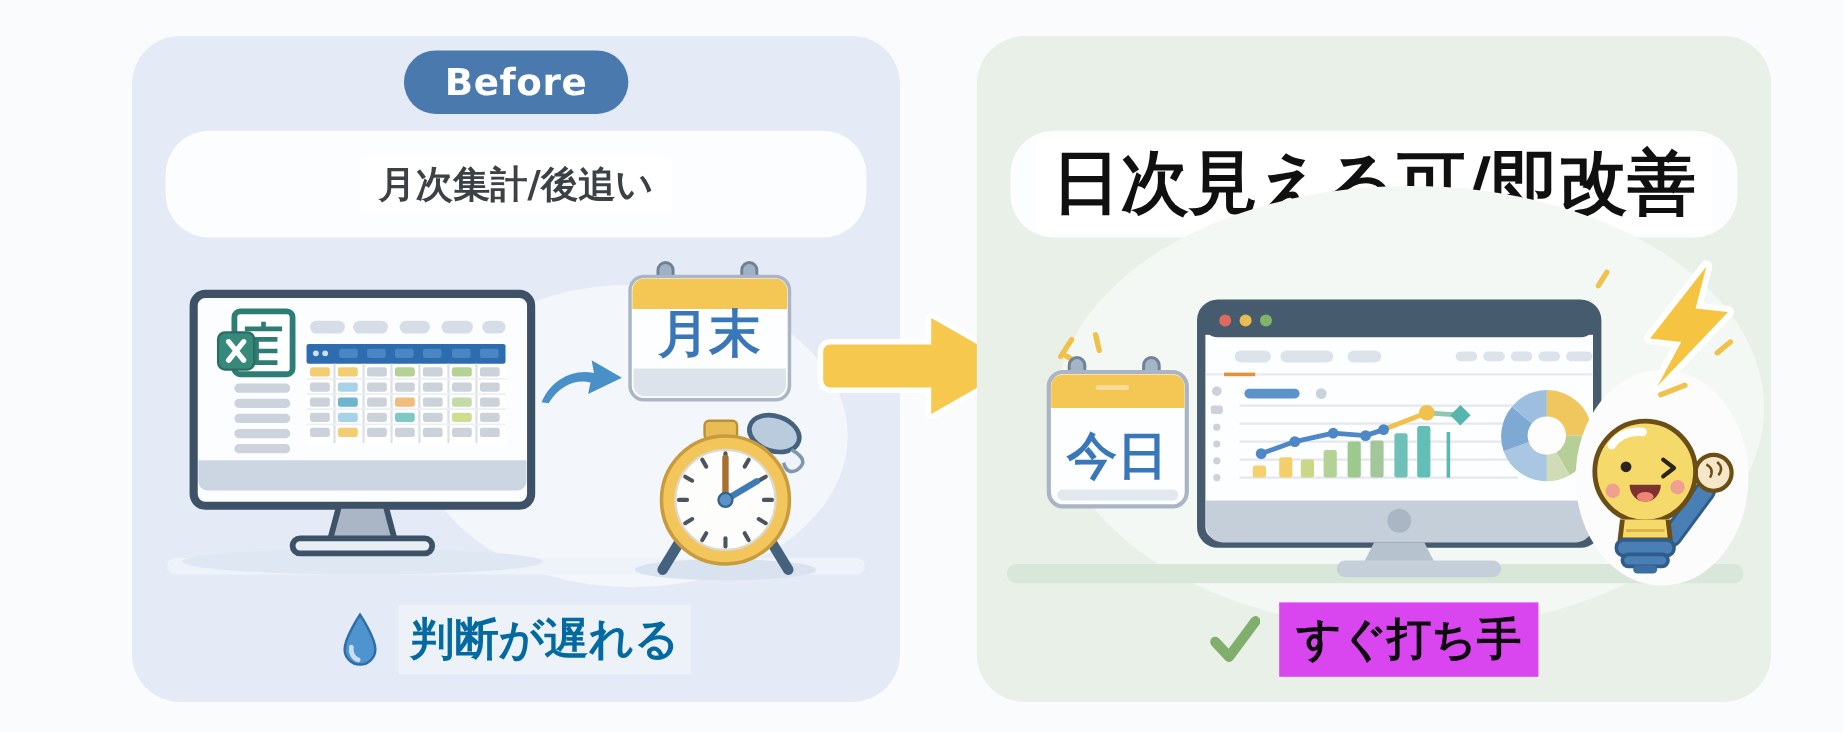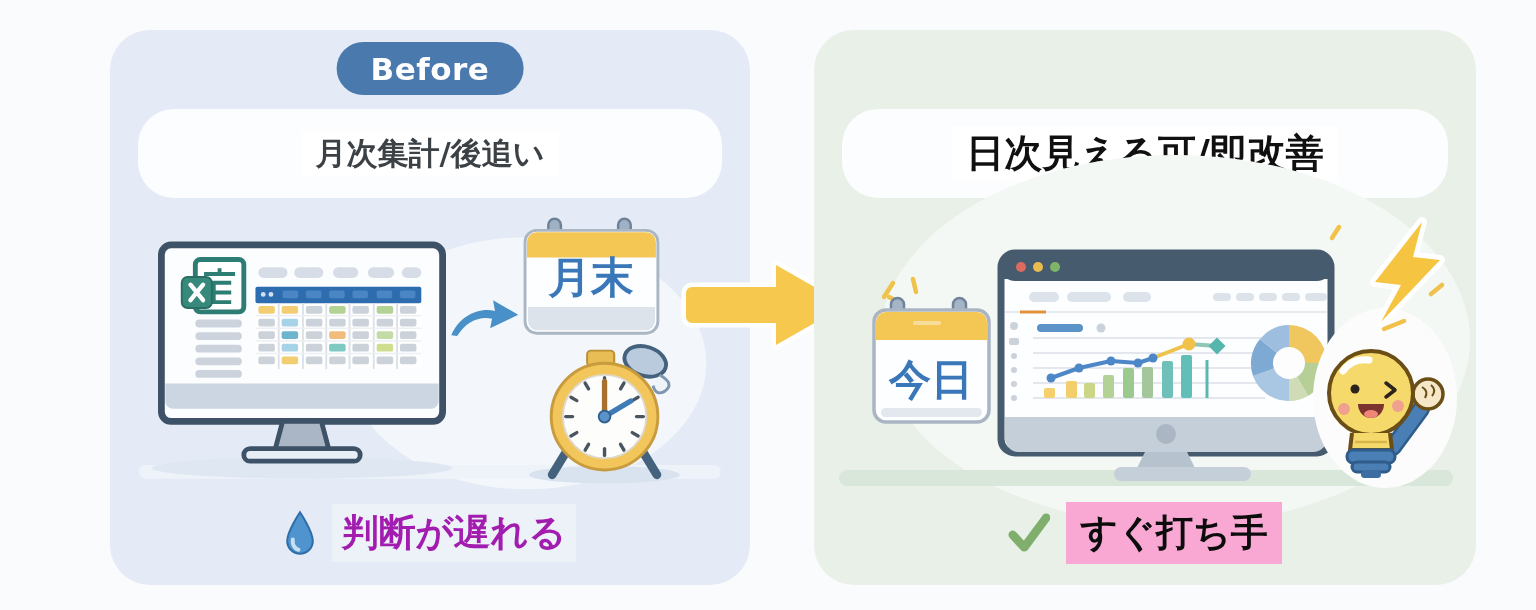--- a/index.html
+++ b/index.html
@@ -10,27 +10,27 @@
   .panel.after{left:814px;width:662px;background:#e9f0e8;}
   .badge{position:absolute;top:12px;left:50%;transform:translateX(-50%);height:53px;
          padding:0 34px;border-radius:27px;color:#fff;font-weight:bold;font-size:31px;
          display:flex;align-items:center;letter-spacing:.5px;}
   .badge.b{background:#4a7aad;}
   .badge.a{background:#8fac7c;}
   .title-box{position:absolute;top:79px;left:28px;right:28px;height:89px;background:#fbfdfe;
              border-radius:36px;display:flex;align-items:center;justify-content:center;}
   .title-text{font-size:31px;font-weight:bold;background:#ffffff;padding:2px 14px;white-space:nowrap;}
   .before .title-text{color:#3c4146;}
-  .after .title-text{color:#101010;font-size:38px;}
+  .after .title-text{color:#101010;font-size:57px;}
   .scene{position:absolute;left:0;top:0;width:100%;height:100%;}
   .caption{position:absolute;left:0;right:0;top:472px;height:62px;display:flex;
            align-items:center;justify-content:center;gap:16px;}
   .cap-text{font-size:37px;font-weight:bold;white-space:nowrap;}
-  .before .cap-text{color:#a21caf;background:rgba(255,255,255,.35);padding:4px 10px;}
-  .after .cap-text{color:#0c0c0c;background:#f9a8d4;padding:6px 14px;}
+  .before .cap-text{color:#0369a1;background:rgba(255,255,255,.35);padding:4px 10px;}
+  .after .cap-text{color:#0c0c0c;background:#d946ef;padding:6px 14px;}
   .cap-icon{display:block;}
   .center-arrow{position:absolute;left:676px;top:245px;}
 </style>
 </head>
 <body>
 
 <div class="canvas">
 
   <div class="panel before">
     <div class="badge b">Before</div>

